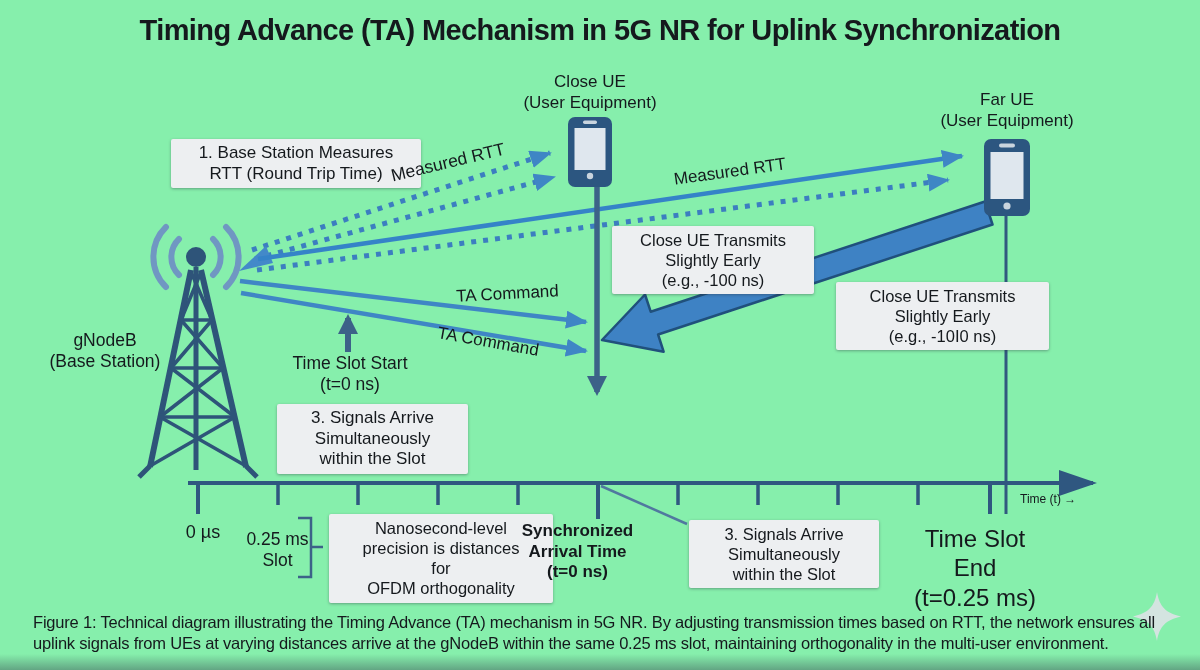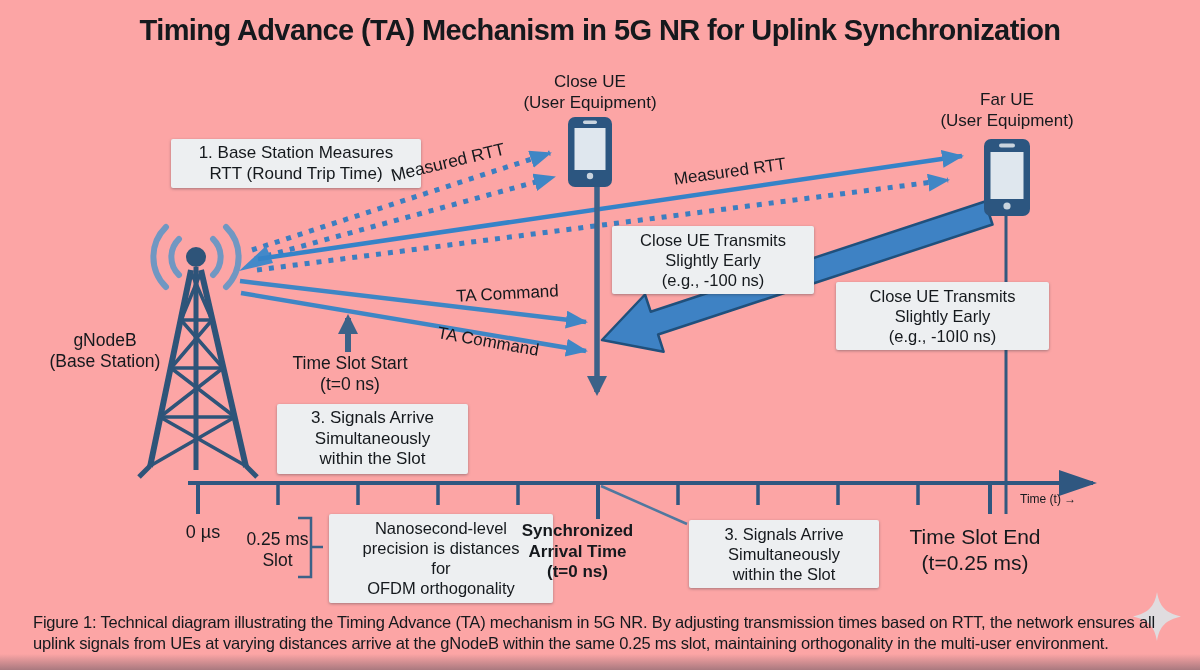--- a/index.html
+++ b/index.html
@@ -1,18 +1,18 @@
 <!DOCTYPE html>
 <html><head>
 <meta charset="utf-8">
 <style>
   html,body{margin:0;padding:0;}
   .stage{
     position:relative;width:1200px;height:670px;overflow:hidden;
-    background:#fca5a5;
+    background:#86efac;
     font-family:"Liberation Sans",sans-serif;
     color:#15191d;
   }
   .stage svg{position:absolute;left:0;top:0;z-index:1;}
   .lbl{
     position:absolute;z-index:2;white-space:pre-line;text-align:center;
     color:#15191d;line-height:1.22;
   }
   .box{
     background:#edeff1;border-radius:2px;padding:4px 23px;
@@ -154,20 +154,20 @@
 Slot</div>
   <div class="lbl box" style="left:329px;top:514px;width:178px;font-size:16.5px;">Nanosecond-level
 precision is distances for
 OFDM orthogonality</div>
   <div class="lbl bold" style="left:515px;top:521px;width:125px;font-size:17px;">Synchronized
 Arrival Time
 (t=0 ns)</div>
   <div class="lbl box" style="left:689px;top:520px;width:144px;font-size:16.5px;">3. Signals Arrive
 Simultaneously
 within the Slot</div>
-  <div class="lbl" style="left:905px;top:524px;width:140px;font-size:21px;">Time Slot End
+  <div class="lbl" style="left:905px;top:524px;width:140px;font-size:24px;">Time Slot End
 (t=0.25 ms)</div>
   <div class="lbl" style="left:1020px;top:492px;width:130px;font-size:12px;text-align:left;">Time (t) →</div>
 
   <div class="lbl caption">Figure 1: Technical diagram illustrating the Timing Advance (TA) mechanism in 5G NR. By adjusting transmission times based on RTT, the network ensures all uplink signals from UEs at varying distances arrive at the gNodeB within the same 0.25 ms slot, maintaining orthogonality in the multi-user environment.</div>
 
   <div class="bottom-fade"></div>
 </div>
 
 </body></html>

